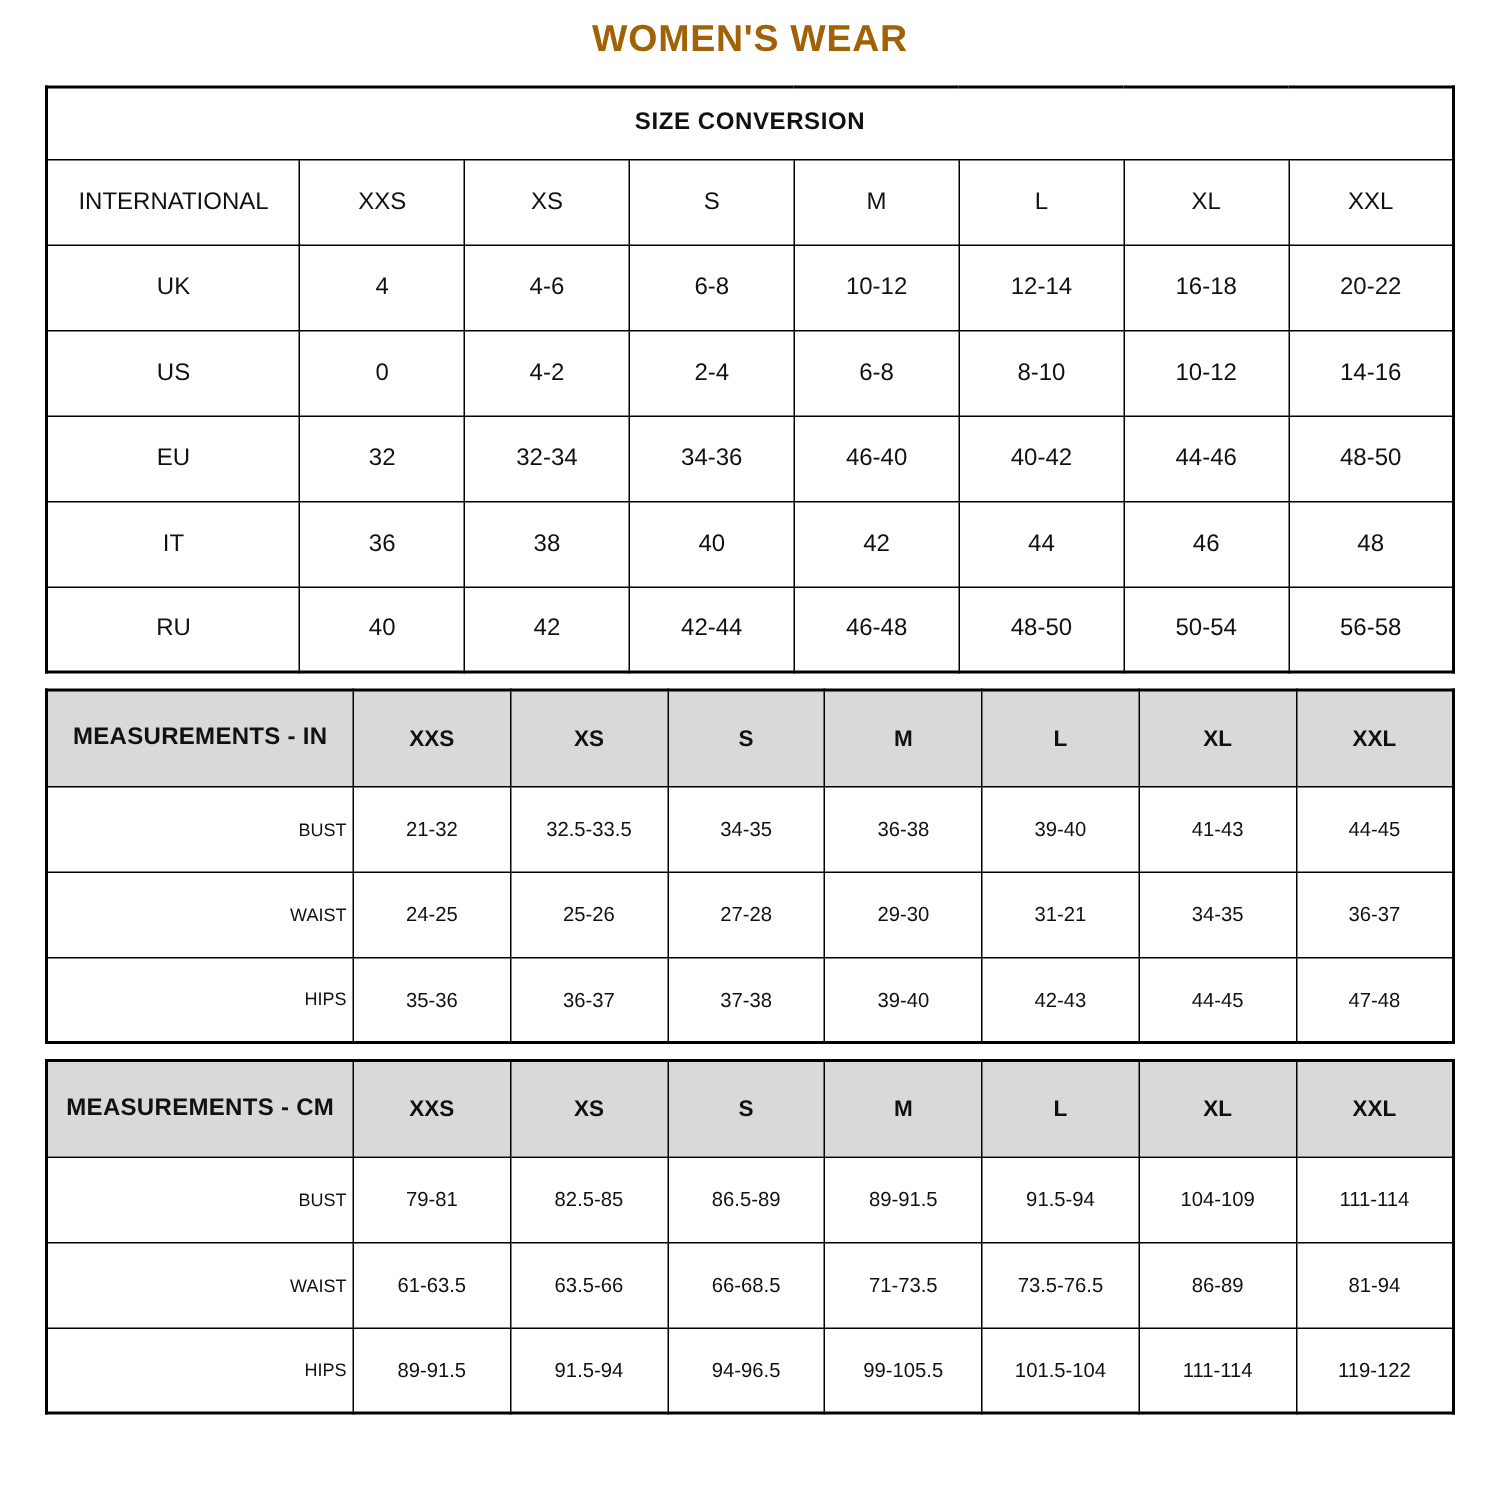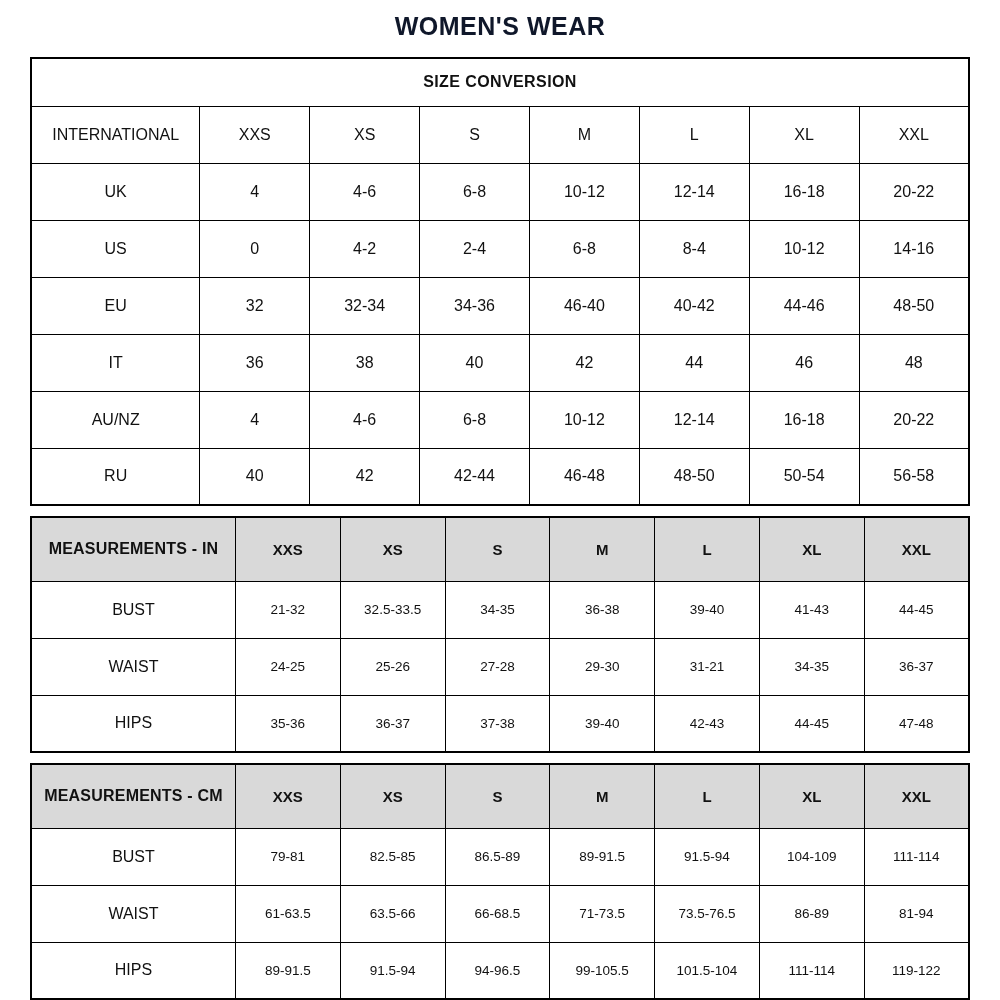--- a/index.html
+++ b/index.html
@@ -9,21 +9,21 @@
     min-height: 1000px;
     font-family: "Liberation Sans", sans-serif;
     color: #111111;
   }
   .page { width: 940px; margin: 0 auto; padding-top: 12px; }
   .page-title {
     text-align: center;
     font-size: 25px;
     font-weight: 700;
     letter-spacing: 0.5px;
-    color: #0f172a;
+    color: #a16207;
     margin-bottom: 16px;
   }
   table.tbl {
     width: 100%;
     border-collapse: collapse;
     table-layout: fixed;
     margin-bottom: 10px;
     border: 2px solid #000000;
   }
   .tbl th, .tbl td {
@@ -43,21 +43,21 @@
   .size-tbl td { height: 57px; font-size: 16px; }
   .size-tbl td.row-label { font-size: 16px; margin-top: 25px; }
   .meas-tbl thead th {
     background: #d9d9d9;
     font-weight: 700;
     height: 64px;
     font-size: 15px;
   }
   .meas-tbl thead th.corner { font-size: 16px; letter-spacing: 0.2px; }
   .meas-tbl td { height: 57px; font-size: 13.5px; }
-  .meas-tbl td.row-label { font-size: 16px; }
+  .meas-tbl td.row-label { font-size: 12px; text-align: right; }
   col.label-col-size { width: 18%; }
   col.label-col-meas { width: 21.8%; }
 </style>
 </head>
 <body>
 
 <div class="page">
 
   <div class="page-title">WOMEN'S WEAR</div>
 
@@ -91,21 +91,21 @@
           <td>12-14</td>
           <td>16-18</td>
           <td>20-22</td>
         </tr>
         <tr>
           <td class="row-label">US</td>
           <td>0</td>
           <td>4-2</td>
           <td>2-4</td>
           <td>6-8</td>
-          <td>8-4</td>
+          <td>8-10</td>
           <td>10-12</td>
           <td>14-16</td>
         </tr>
         <tr>
           <td class="row-label">EU</td>
           <td>32</td>
           <td>32-34</td>
           <td>34-36</td>
           <td>46-40</td>
           <td>40-42</td>
@@ -114,30 +114,20 @@
         </tr>
         <tr>
           <td class="row-label">IT</td>
           <td>36</td>
           <td>38</td>
           <td>40</td>
           <td>42</td>
           <td>44</td>
           <td>46</td>
           <td>48</td>
-        </tr>
-        <tr>
-          <td class="row-label">AU/NZ</td>
-          <td>4</td>
-          <td>4-6</td>
-          <td>6-8</td>
-          <td>10-12</td>
-          <td>12-14</td>
-          <td>16-18</td>
-          <td>20-22</td>
         </tr>
         <tr>
           <td class="row-label">RU</td>
           <td>40</td>
           <td>42</td>
           <td>42-44</td>
           <td>46-48</td>
           <td>48-50</td>
           <td>50-54</td>
           <td>56-58</td>

